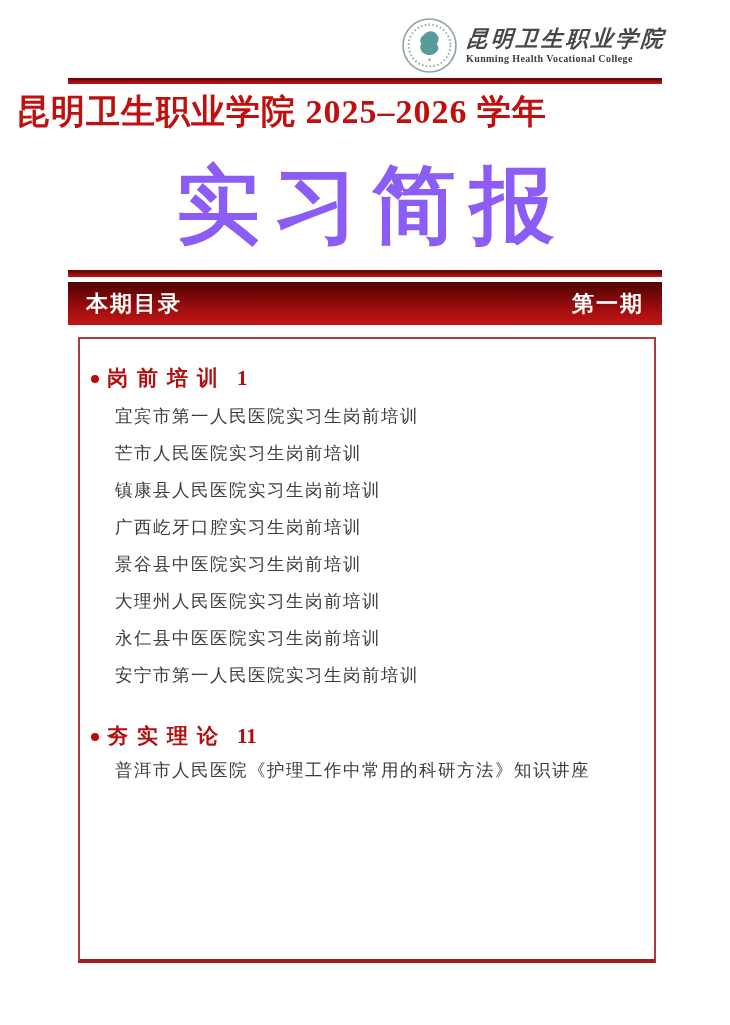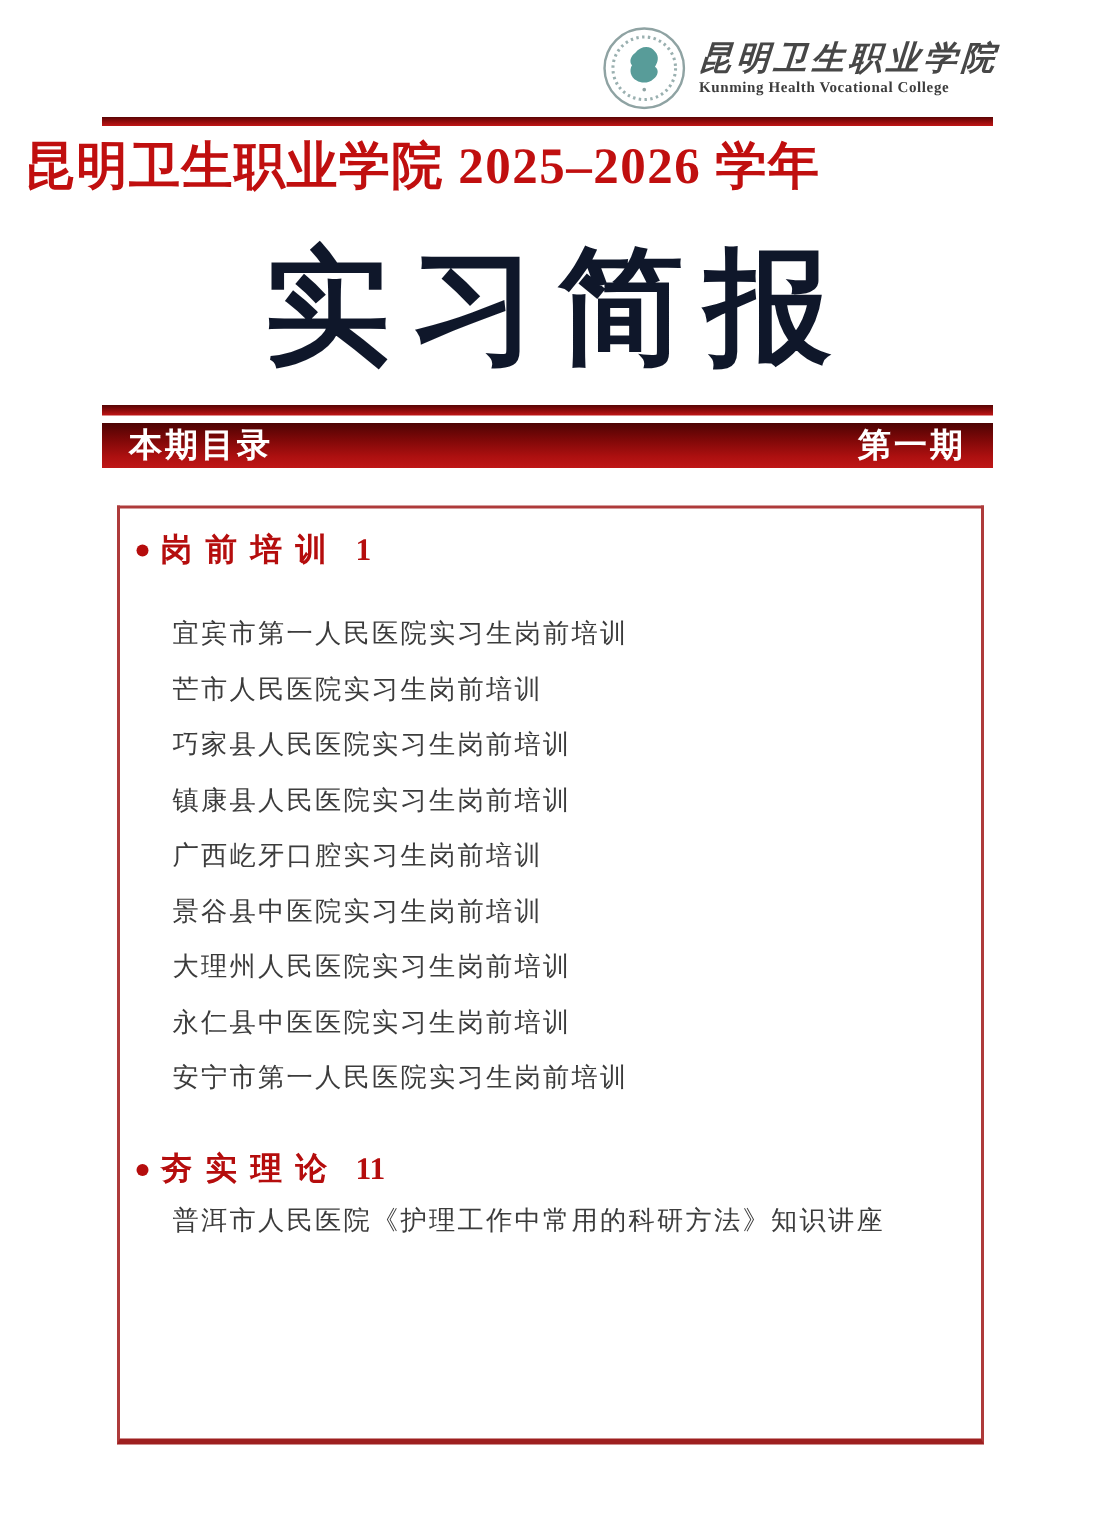--- a/index.html
+++ b/index.html
@@ -33,58 +33,58 @@
     position:absolute; left:68px; width:594px; top:78px; height:6px;
     background:linear-gradient(180deg,#5a0505 0%,#8c0b0b 45%,#c11616 100%);
   }
   .title-line1 {
     position:absolute; left:16px; top:90px; width:100%;
     color:#c00f0f; font-weight:bold;
     font-size:34px; line-height:44px; letter-spacing:1px;
   }
   .title-line2 {
     position:absolute; left:0; top:158px; width:100%;
-    text-align:center; color:#0f172a; font-weight:bold;
+    text-align:center; color:#8b5cf6; font-weight:bold;
     font-size:84px; line-height:96px; letter-spacing:14px;
     text-indent:14px; 
   }
 
   .rule-mid {
     position:absolute; left:68px; width:594px; top:270px; height:7px;
     background:linear-gradient(180deg,#560404 0%,#8c0b0b 50%,#c11616 100%);
   }
 
   
   .banner {
-    position:absolute; left:68px; width:594px; top:282px; height:30px;
+    position:absolute; left:68px; width:594px; top:282px; height:43px;
     background:linear-gradient(180deg,#4e0303 0%,#7c0808 35%,#ad1010 75%,#bf1717 100%);
     display:flex; justify-content:space-between; align-items:center;
     padding:0 18px; color:#ffffff;
     font-family:"Liberation Sans","DejaVu Sans",sans-serif;
     font-weight:bold; font-size:22px; letter-spacing:2px;
   }
 
   
   .toc-box {
     position:absolute; left:78px; top:337px; width:578px; height:626px;
     border:2px solid #ae3b3b; border-bottom:4px solid #9e1f1f;
-    background:#ffffff; padding-top:14px;
+    background:#ffffff; padding-top:26px;
   }
   .toc-heading {
     display:flex; align-items:center; padding-left:11px;
     color:#b50d0d; font-weight:bold; font-size:21px; line-height:27px;
   }
   .bullet {
     width:8px; height:8px; border-radius:50%; background:#b50d0d;
     margin-right:8px; flex:0 0 auto;
   }
   .toc-heading-title { letter-spacing:9px; }
   .toc-heading-page { margin-left:10px; letter-spacing:0; font-family:"Liberation Serif",serif; }
   ul.toc-items { list-style:none; padding-left:35px; color:#3c3c3c; font-size:17.5px; }
-  .items-1 { margin-top:24px; }
+  .items-1 { margin-top:6px; }
   .items-1 li { line-height:37px; }
   .section-2 { margin-top:29px; }
   .items-2 { margin-top:4px; }
   .items-2 li { line-height:33px; }
   li.toc-item { letter-spacing:1.5px; }
 </style>
 </head>
 <body>
 
 <div class="page">
@@ -118,21 +118,20 @@
 
     <div class="toc-section section-1">
       <div class="toc-heading">
         <span class="bullet"></span>
         <span class="toc-heading-title">岗前培训</span>
         <span class="toc-heading-page">1</span>
       </div>
       <ul class="toc-items items-1">
           <li class="toc-item">宜宾市第一人民医院实习生岗前培训</li>
           <li class="toc-item">芒市人民医院实习生岗前培训</li>
-          <li class="toc-item">巧家县人民医院实习生岗前培训</li>
           <li class="toc-item">镇康县人民医院实习生岗前培训</li>
           <li class="toc-item">广西屹牙口腔实习生岗前培训</li>
           <li class="toc-item">景谷县中医院实习生岗前培训</li>
           <li class="toc-item">大理州人民医院实习生岗前培训</li>
           <li class="toc-item">永仁县中医医院实习生岗前培训</li>
           <li class="toc-item">安宁市第一人民医院实习生岗前培训</li>
         </ul>
     </div>
 
     <div class="toc-section section-2">

